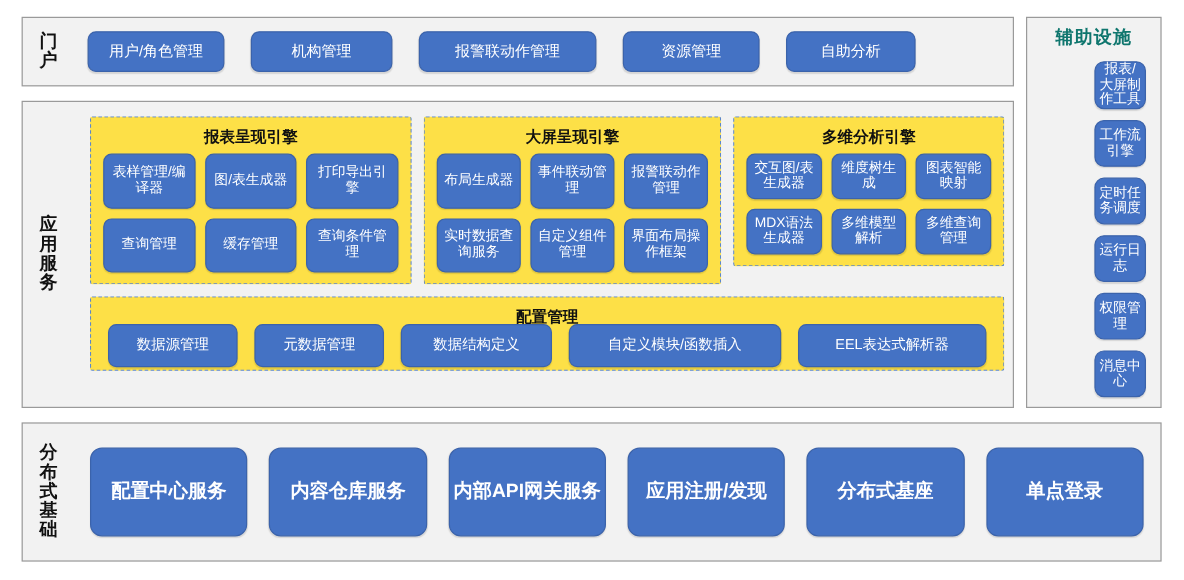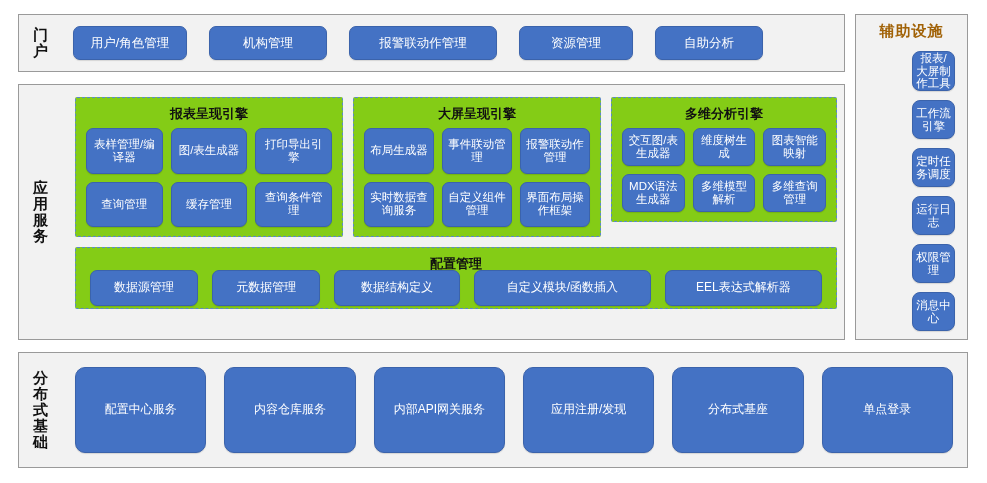--- a/index.html
+++ b/index.html
@@ -63,35 +63,35 @@
   .pw2 { width: 118px; }
   .pw3 { width: 105px; }
   .pw4 { width: 148px; }
   .pw5 { width: 114px; }
   .pw6 { width: 108px; }
 
   
   #aux-panel { left: 855px; top: 14px; width: 113px; height: 326px; }
   #aux-title {
     position: absolute; left: 0; top: 7px; width: 100%;
-    text-align: center; font-size: 15px; font-weight: bold; color: #a16207;
+    text-align: center; font-size: 15px; font-weight: bold; color: #0f766e;
     letter-spacing: 1px;
   }
   #aux-list {
     position: absolute; left: 12px; top: 36px; right: 12px; bottom: 8px;
     display: flex; flex-direction: column; gap: 9px; margin-left: 44px;
   }
   #aux-list .btn { height: 40px; font-size: 11.5px; border-radius: 8px; }
 
   
   #app-panel { left: 18px; top: 84px; width: 827px; height: 256px; }
 
   .group {
     position: absolute;
-    background: #84cc16;
+    background: #fde047;
     border: 1px dashed #5b86cc;
     border-radius: 2px;
   }
   .group-title {
     position: absolute; left: 0; top: 7px; width: 100%;
     text-align: center; font-size: 13px; font-weight: bold; color: #111;
   }
   .group-grid {
     position: absolute; left: 10px; right: 10px; top: 30px; bottom: 9px;
     display: grid;
@@ -118,21 +118,21 @@
   .cw4 { width: 180px; }
   .cw5 { width: 160px; }
 
   
   #base-panel { left: 18px; top: 352px; width: 950px; height: 116px; }
   #base-row {
     position: absolute; left: 56px; top: 0; right: 14px; height: 100%;
     display: flex; align-items: center; justify-content: space-between; gap: 18px;
   }
   #base-row .btn {
-    height: 86px; flex: 1 1 0; border-radius: 10px; font-size: 12px;
+    height: 74px; flex: 1 1 0; border-radius: 10px; font-size: 16px; font-weight: bold;
   }
 </style>
 </head>
 <body>
 
 <div id="root">
 
   <div class="panel" id="portal-panel">
     <div class="row-label">
       <div>

